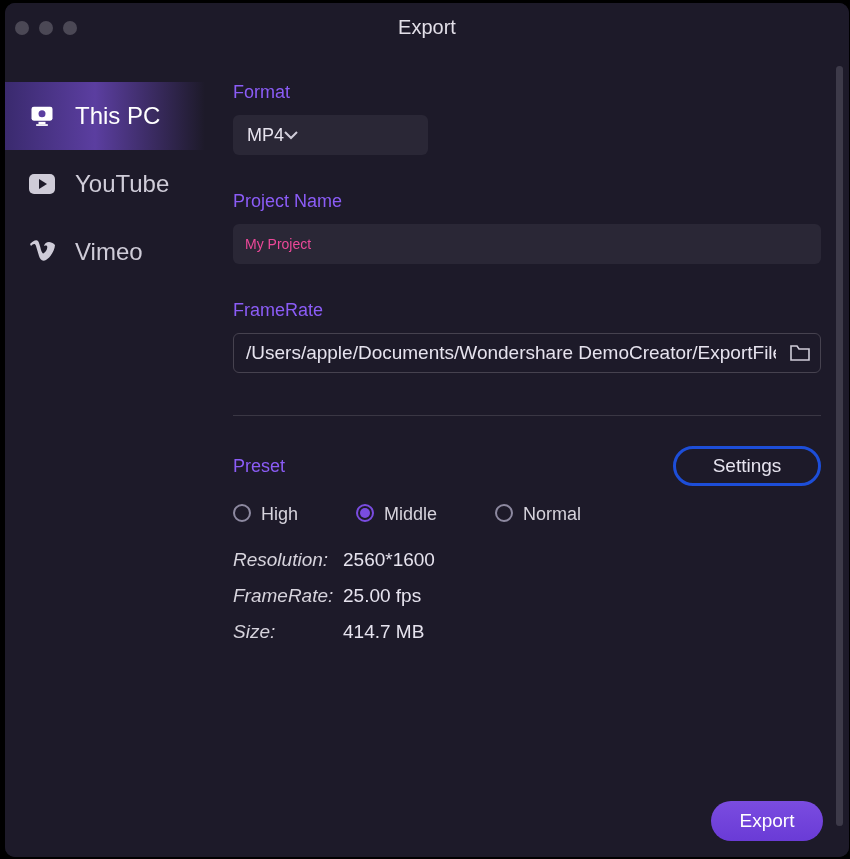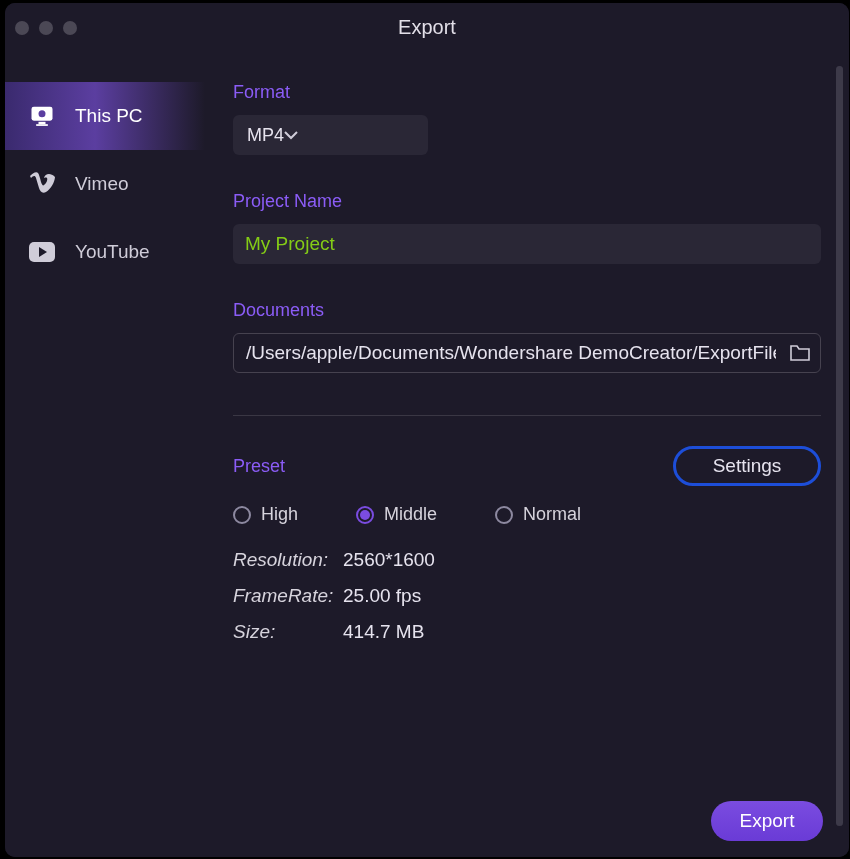--- a/index.html
+++ b/index.html
@@ -13,59 +13,59 @@
     height: 49px; display: flex; align-items: center; position: relative;
     background: #1d1a29;
   }
   .traffic { position: absolute; left: 10px; top: 18px; display: flex; gap: 10px; }
   .dot { width: 14px; height: 14px; border-radius: 50%; background: #4b4855; }
   .titlebar-title { flex: 1; text-align: center; font-size: 20px; color: #e2dfe8; font-weight: 400; }
   .body { flex: 1; display: flex; position: relative; }
   .sidebar { width: 200px; padding-top: 30px; }
   .sidebar-item {
     height: 68px; display: flex; align-items: center; gap: 18px;
-    padding-left: 22px; cursor: pointer; color: #cfccd8; font-size: 19px;
+    padding-left: 22px; cursor: pointer; color: #cfccd8; font-size: 24px;
   }
   .sidebar-item.active {
     background: linear-gradient(90deg, #3a2a6e 0%, #5b3ea0 45%, rgba(29,26,41,0) 100%);
     color: #ffffff;
   }
   .sb-icon { width: 30px; height: 30px; display:flex; align-items:center; justify-content:center; }
   .content {
     flex: 1; padding: 30px 28px 0 28px; position: relative;
     border-left: none;
   }
   .label { font-size: 18px; color: #8b5cf6; margin-bottom: 12px; display:block; }
   .select {
     width: 195px; height: 40px; background: #2a2736; border-radius: 6px;
     display: flex; align-items: center; 
     padding: 0 14px; color: #e6e3ee; font-size: 18px; cursor: pointer;
   }
   .text-input {
     width: 100%; height: 40px; background: #2a2736; border: none; border-radius: 6px;
-    color: #84cc16; font-size: 19px; padding: 0 12px; outline: none;
+    color: #ec4899; font-size: 14px; padding: 0 12px; outline: none;
   }
   .dir-row { position: relative; }
   .dir-input {
     width: 100%; height: 40px; background: transparent; border: 1px solid #46424f; border-radius: 6px;
     color: #e6e3ee; font-size: 19px; padding: 0 44px 0 12px; outline: none;
   }
   .folder-btn {
     position: absolute; right: 8px; top: 50%; transform: translateY(-50%);
     width: 26px; height: 26px; display:flex; align-items:center; justify-content:center; cursor:pointer;
   }
   .section-gap { height: 36px; }
   .divider { height: 1px; background: #3a3744; margin: 6px 0 30px 0; }
   .preset-row { display: flex; align-items: center; justify-content: space-between; gap: 24px; }
   .settings-btn {
     width: 148px; height: 40px; border: 3px solid #1d4ed8; border-radius: 20px;
     background: transparent; color: #e6e3ee; font-size: 19px; cursor: pointer;
   }
   .radios { display: flex; gap: 58px; margin-top: 18px; margin-bottom: 24px; }
-  .radio { display: flex; align-items: center; gap: 10px; font-size: 18px; color: #d6d3dc; cursor:pointer;}
+  .radio { display: flex; gap: 10px; font-size: 18px; color: #d6d3dc; cursor:pointer;}
   .radio .ring {
     width: 18px; height: 18px; border: 2px solid #8d89a0; border-radius: 50%;
     display:flex; align-items:center; justify-content:center;
   }
   .radio.selected .ring { border-color: #7a4ce0; }
   .radio.selected .ring::after {
     content:""; width: 10px; height: 10px; background:#7a4ce0; border-radius:50%;
   }
   .info-row { display:flex; font-size: 19px; color:#e6e3ee; margin-bottom: 14px; }
   .info-row .k { width: 110px; color:#d6d3dc;font-style:italic; }
@@ -111,35 +111,35 @@
             <rect x="9" y="17" width="6" height="2" fill="#fff"></rect>
             <rect x="7" y="19" width="10" height="1.5" fill="#fff"></rect>
             <circle cx="12" cy="10" r="3" fill="#5b3ea0"></circle>
           </svg>
         </span>
         <span>This PC</span>
       </div>
 
       <div class="sidebar-item">
         <span class="sb-icon">
-          <svg width="28" height="24" viewBox="0 0 28 24">
-            <path d="M27 5c-.3 5-4 12-9 15-4 2-6-1-7-4L8 6C7 3 5 4 3 6L2 4c2-2 6-5 8-3 1 1 2 5 3 9 1 3 2 4 3 3 2-1 4-5 3-7-1-1-3 0-3 0 1-4 6-6 11-1z" fill="#cfccd8"></path>
-          </svg>
-        </span>
-        <span>Vimeo</span>
-      </div>
-
-      <div class="sidebar-item">
-        <span class="sb-icon">
           <svg width="28" height="22" viewBox="0 0 28 22">
             <rect x="1" y="1" width="26" height="20" rx="5" fill="#cfccd8"></rect>
             <path d="M11 6 L19 11 L11 16 Z" fill="#1d1a29"></path>
           </svg>
         </span>
         <span>YouTube</span>
+      </div>
+
+      <div class="sidebar-item">
+        <span class="sb-icon">
+          <svg width="28" height="24" viewBox="0 0 28 24">
+            <path d="M27 5c-.3 5-4 12-9 15-4 2-6-1-7-4L8 6C7 3 5 4 3 6L2 4c2-2 6-5 8-3 1 1 2 5 3 9 1 3 2 4 3 3 2-1 4-5 3-7-1-1-3 0-3 0 1-4 6-6 11-1z" fill="#cfccd8"></path>
+          </svg>
+        </span>
+        <span>Vimeo</span>
       </div>
     </div>
 
     <div class="content">
 
       <span class="label">Format</span>
       <div class="select">
         <span>MP4</span>
         <span>
           <svg width="14" height="10" viewBox="0 0 14 10">
@@ -148,21 +148,21 @@
         </span>
       </div>
 
       <div class="section-gap"></div>
 
       <span class="label">Project Name</span>
       <input class="text-input" value="My Project" style="">
 
       <div class="section-gap"></div>
 
-      <span class="label">Documents</span>
+      <span class="label">FrameRate</span>
       <div class="dir-row">
         <input class="dir-input" value="/Users/apple/Documents/Wondershare DemoCreator/ExportFiles" style="">
         <span class="folder-btn">
           <svg width="22" height="18" viewBox="0 0 22 18">
             <path d="M2 2h6l2 3h10v11H2z" fill="none" stroke="#cfccd8" stroke-width="1.6"></path>
           </svg>
         </span>
       </div>
 
       <div class="section-gap"></div>

